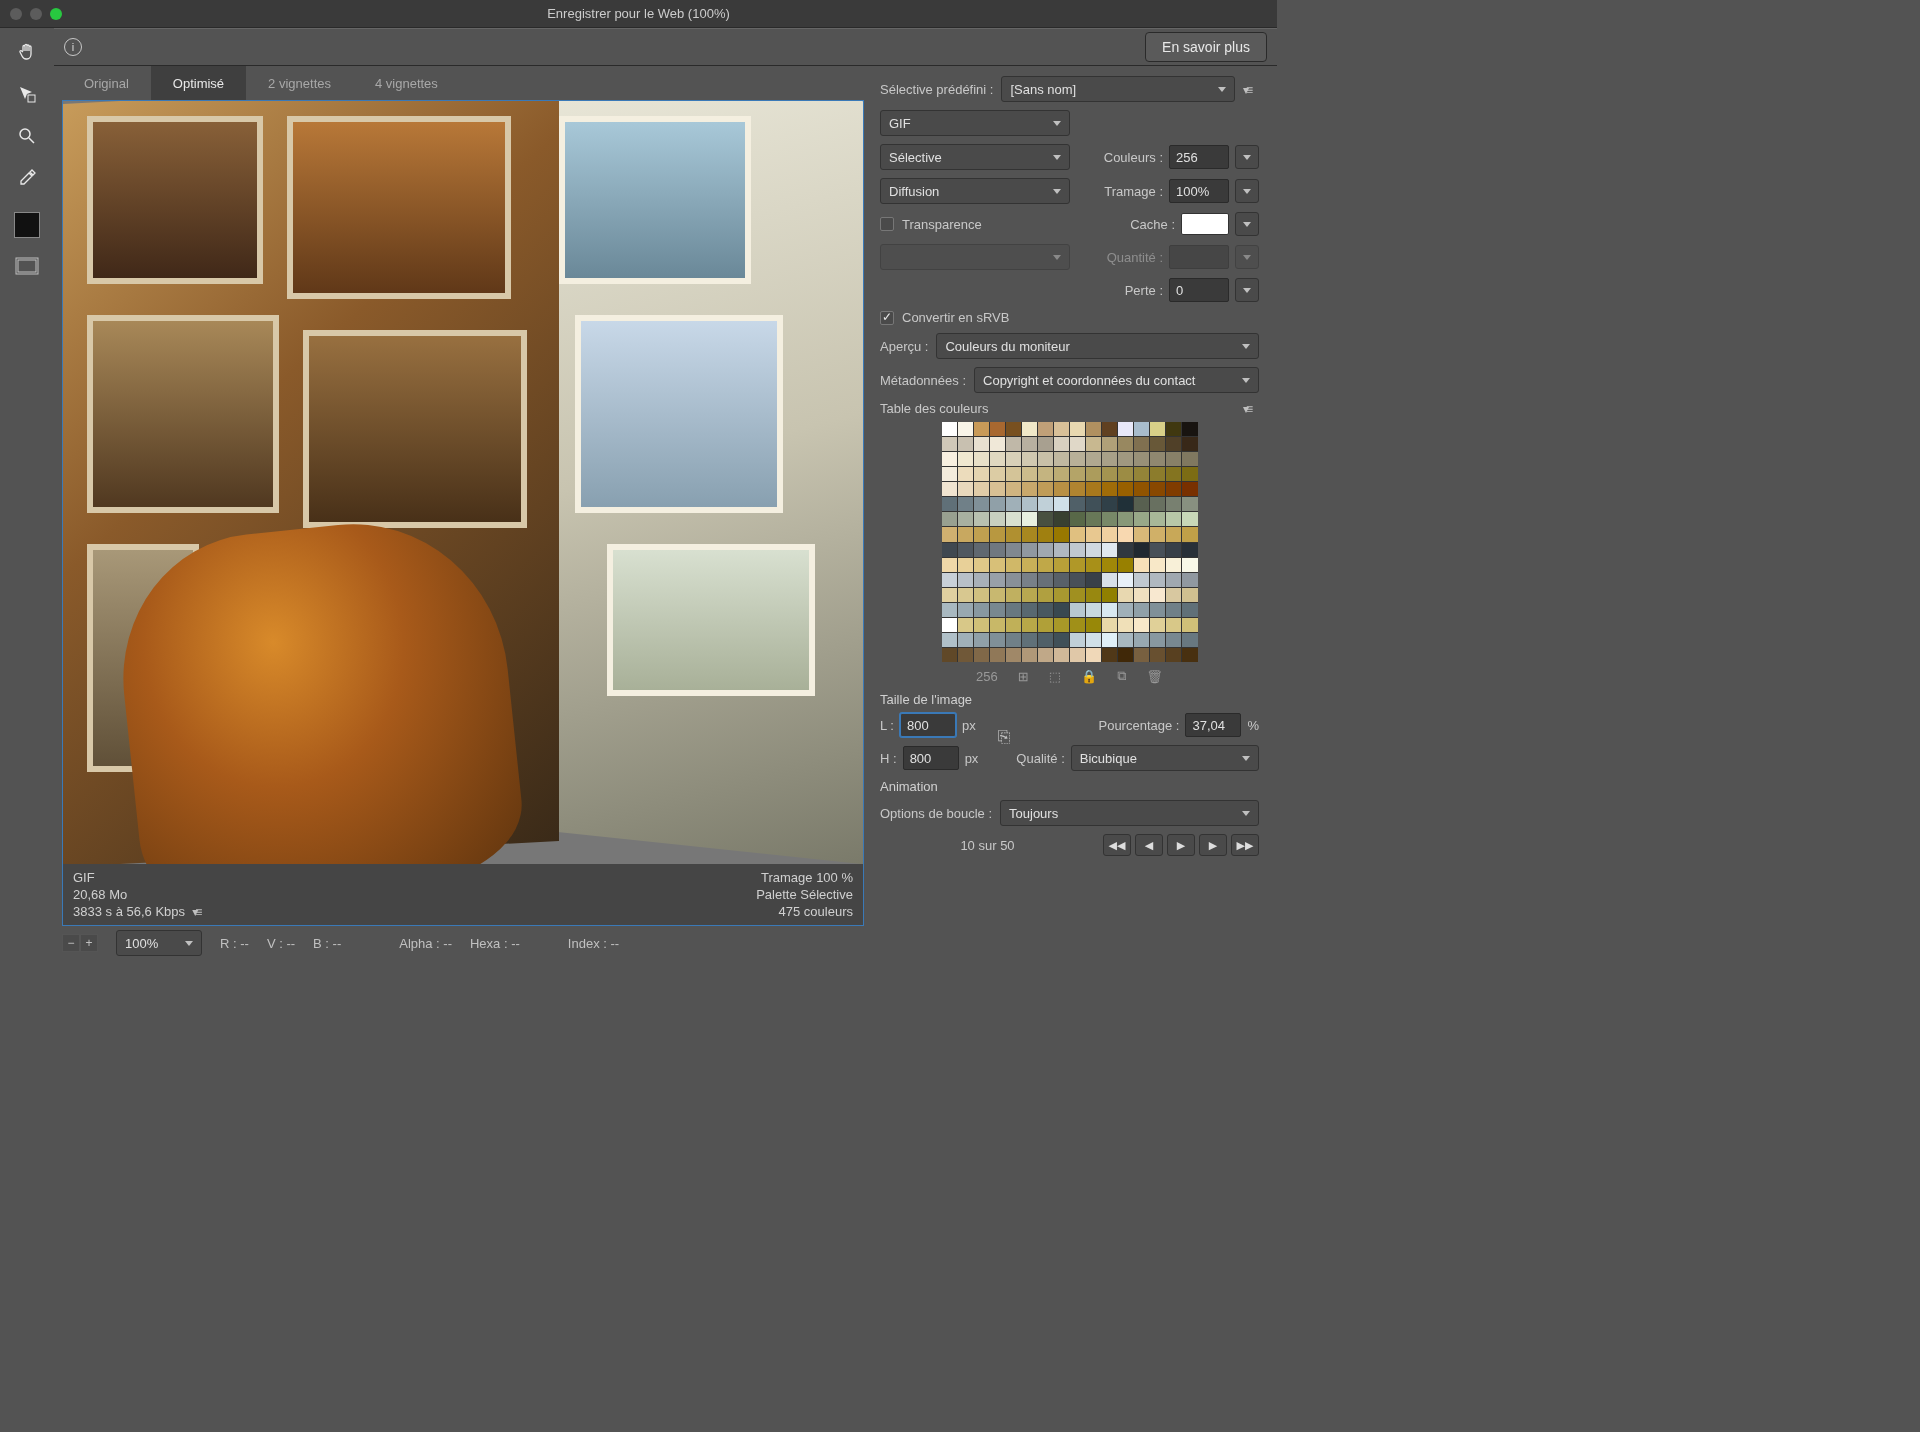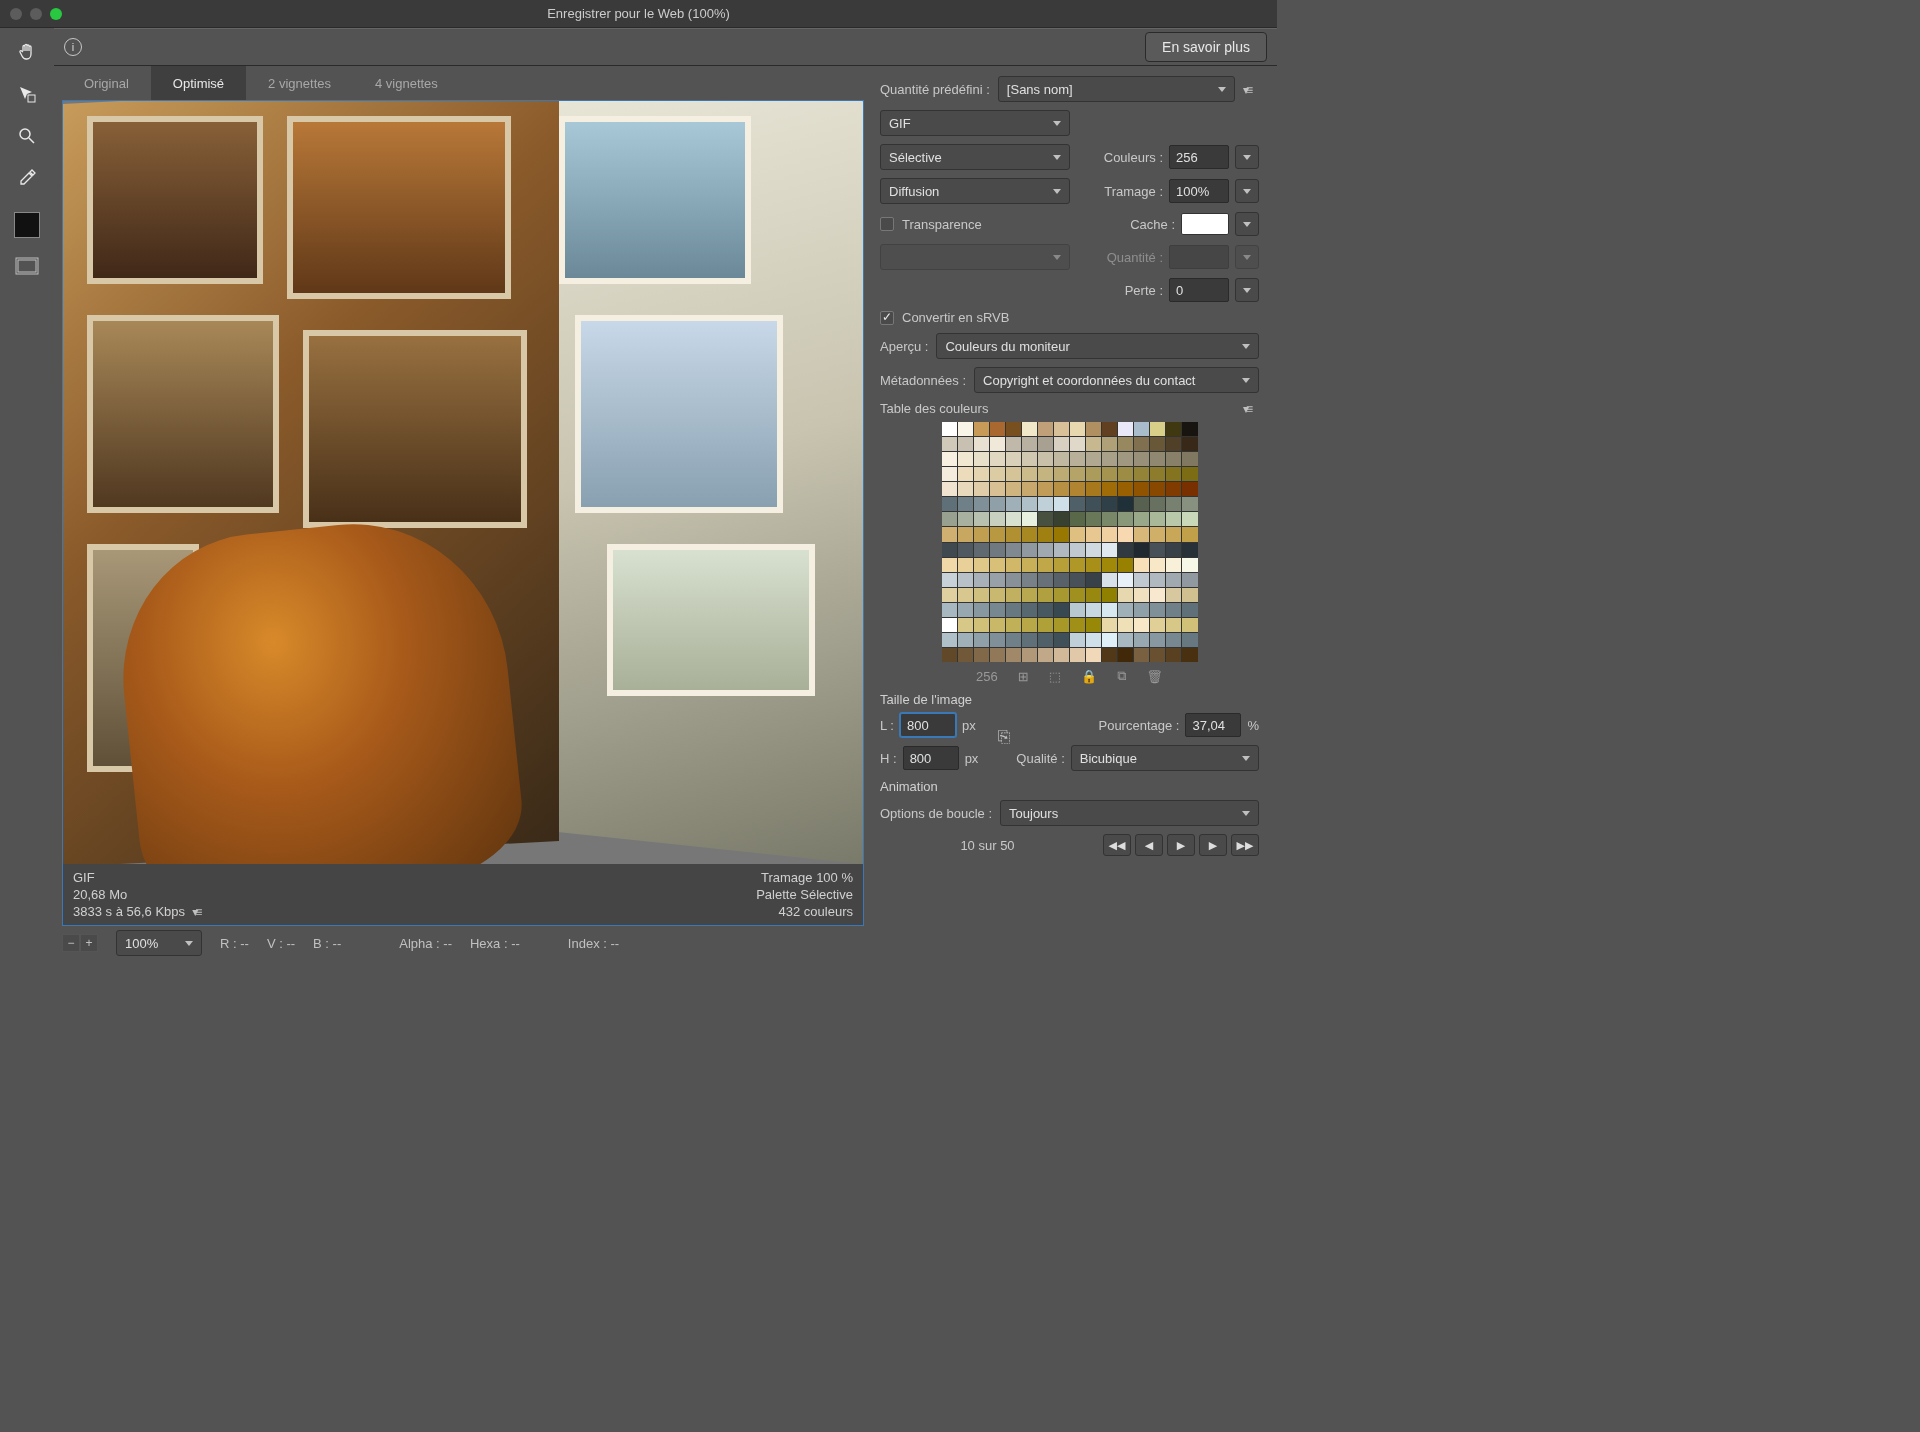--- a/index.html
+++ b/index.html
@@ -147,21 +147,21 @@
           </div>
           <div class="preview-meta">
             <div class="left">
               <span>GIF</span>
               <span>20,68 Mo</span>
               <span><span>3833 s à 56,6 Kbps</span> &nbsp;<span class="menu-lines"></span></span>
             </div>
             <div class="right">
               <span>Tramage 100 %</span>
               <span>Palette Sélective</span>
-              <span>432 couleurs</span>
+              <span>475 couleurs</span>
             </div>
           </div>
         </div>
 
         <div class="status-row">
           <div class="zoom-box">
             <div class="sq-btn">−</div>
             <div class="sq-btn">+</div>
           </div>
           <div class="select" style="width:86px;">
@@ -172,21 +172,21 @@
           <span>B : --</span>
           <span style="margin-left:40px">Alpha : --</span>
           <span>Hexa : --</span>
           <span style="margin-left:30px">Index : --</span>
         </div>
 
       </div>
 
       <div class="right-panel">
         <div class="rp-row">
-          <span class="rp-label">Quantité prédéfini :</span>
+          <span class="rp-label">Sélective prédéfini :</span>
           <div class="select" style="flex:1">
               <span>[Sans nom]</span>
             </div>
           <span class="menu-lines"></span>
         </div>
 
         <div class="rp-row">
           <div class="select" style="width:190px">
               <span>GIF</span>
             </div>

